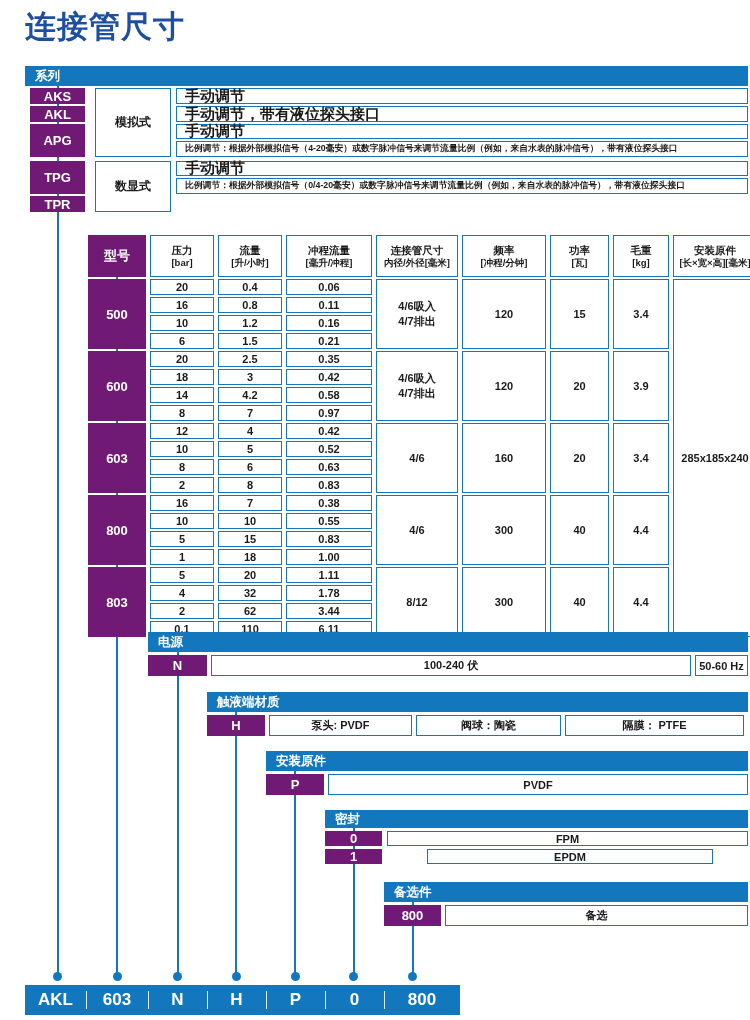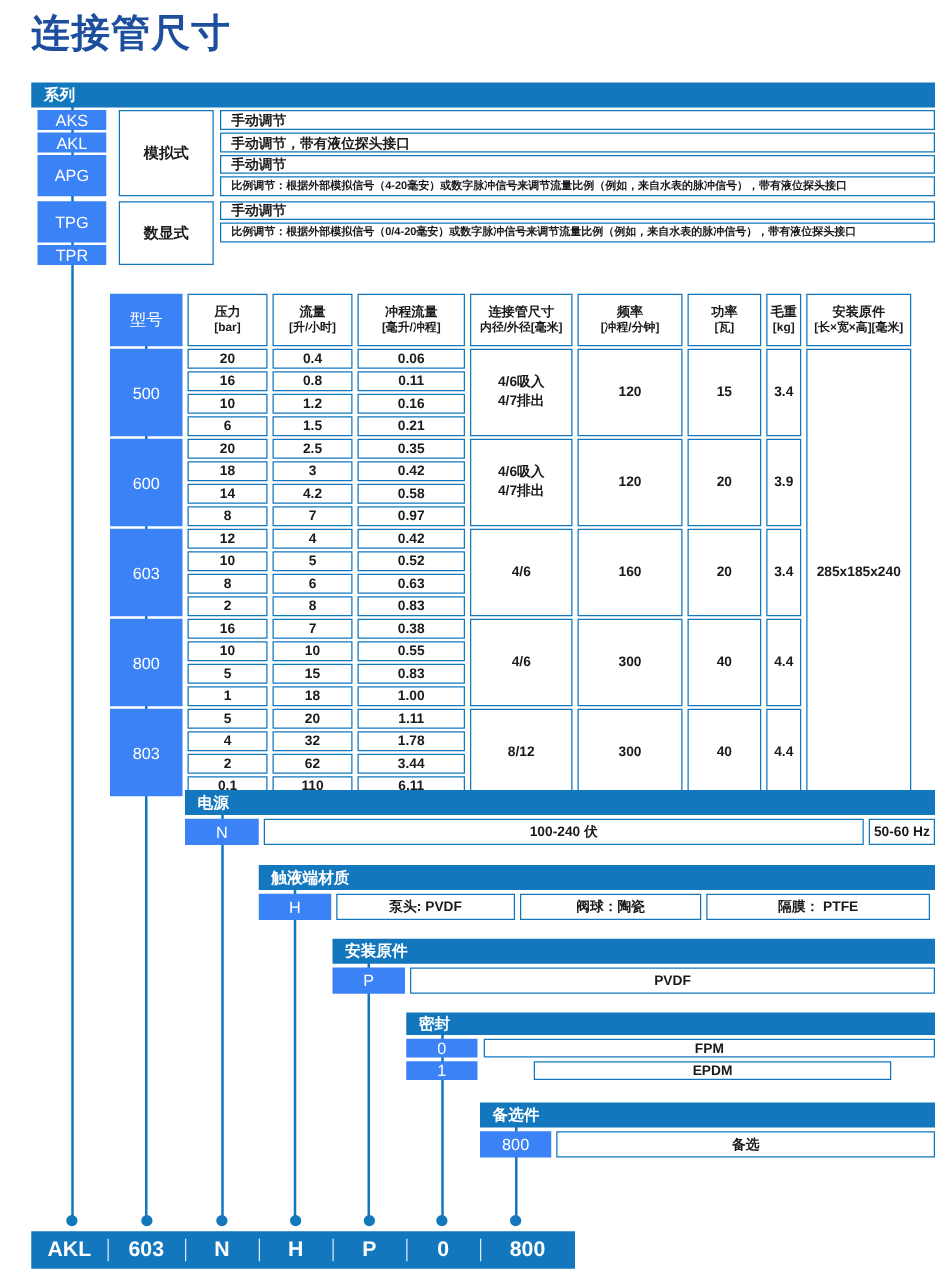--- a/index.html
+++ b/index.html
@@ -11,30 +11,30 @@
     position:absolute;left:25px;top:6px;font-size:31px;font-weight:bold;
     color:#1e4f9f;letter-spacing:1px;
   }
   .sec{position:absolute;z-index:1;}
   .bar{
     height:20px;background:#1377bd;color:#fff;font-weight:bold;font-size:12.5px;
     display:flex;align-items:center;padding-left:10px;box-sizing:border-box;
   }
   .bar.h18{height:18px;}
   .bbox{
-    background:#3b82f6;color:#fff;font-weight:normal;font-size:13px;
+    background:#701a75;color:#fff;font-weight:bold;font-size:13px;
     display:flex;align-items:center;justify-content:center;box-sizing:border-box;
   }
   .wcell{
     background:#fff;border:1.5px solid #1377bd;box-sizing:border-box;
     display:flex;align-items:center;justify-content:center;
     font-size:11px;font-weight:bold;
   }
   .abs{position:absolute;}
-  .desc{justify-content:flex-start;padding-left:8px;font-size:11px;}
+  .desc{justify-content:flex-start;padding-left:8px;font-size:15px;}
   .desc.small{font-size:8.8px;}
   
   #model-table{display:flex;gap:4px;}
   .mcol{display:flex;flex-direction:column;flex:none;margin-top:20px;}
   .mhdr{height:42px;flex:none;flex-direction:column;line-height:1.25;font-size:10.5px;text-align:center;}
   .mhdr div:nth-child(2){font-size:9.5px;}
   .mhdr-model{height:42px;flex:none;}
   .mbody{display:flex;flex-direction:column;gap:2px;margin-top:2px;}
   .mgroup{height:70px;flex:none;}
   .subgrp{height:70px;flex:none;display:flex;flex-direction:column;gap:2px;}
@@ -294,21 +294,21 @@
           <div>20</div>
         </div>
         <div class="wcell mgroup merged">
           <div>40</div>
         </div>
         <div class="wcell mgroup merged">
           <div>40</div>
         </div>
       </div>
     </div>
-    <div class="mcol" style="width: 28px;">
+    <div class="mcol" style="width: 56px;">
       <div class="wcell mhdr">
         <div>毛重</div>
         <div>[kg]</div>
       </div>
       <div class="mbody">
         <div class="wcell mgroup merged">
           <div>3.4</div>
         </div>
         <div class="wcell mgroup merged">
           <div>3.9</div>

